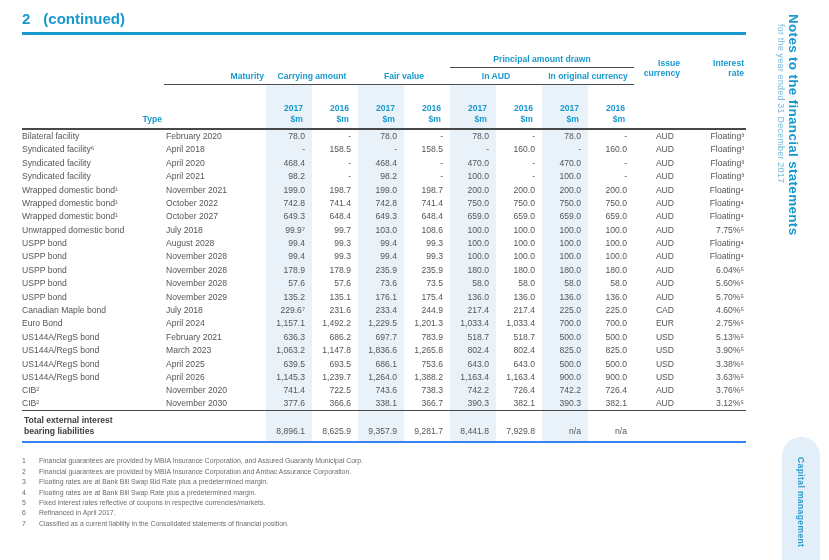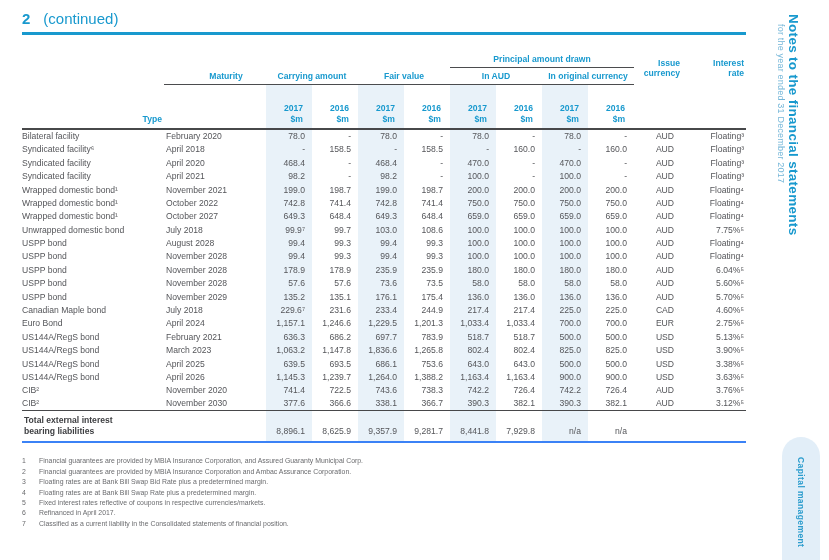--- a/index.html
+++ b/index.html
@@ -26,21 +26,21 @@
     display: flex;
     align-items: baseline;
     gap: 10px;
     padding-bottom: 5px;
     border-bottom: 3px solid #1899ce;
     color: #1899ce;
     font-size: 15px;
   }
   .title-row .num { font-weight: bold; }
   .title-row .title { font-weight: bold; letter-spacing: 0.2px; }
-  .title-row .suffix { font-weight: normal; margin-left: -4px; }
+  .title-row .suffix { font-weight: bold; margin-left: -4px; }
   
   table.liab {
     margin-top: 18px;
     width: 724px;
     border-collapse: collapse;
     table-layout: fixed;
     font-size: 8.6px;
   }
   table.liab col.c-type { width: 142px; }
   table.liab col.c-mat  { width: 102px; }
@@ -59,21 +59,21 @@
   .rate { text-align: right; padding-right: 2px; }
   td.shaded, th.shaded { background: #e9f2f9; }
   
   tr.row-a th { padding-bottom: 2px; }
   th.principal { text-align: center; border-bottom: 1px solid #4b4c4e; padding-bottom: 3px; }
   th.side-head { text-align: right; vertical-align: middle; padding-right: 2px; line-height: 1.2; }
   th.side-head.cur-head { padding-right: 8px; }
   tr.row-b th { border-bottom: 1px solid #4b4c4e; padding-bottom: 3px; padding-top: 3px; }
   tr.row-b th.no-line { border-bottom: none; }
   th.grp { text-align: center; }
-  th.mat-head { text-align: center; padding-left: 24px; }
+  th.mat-head { text-align: right; padding-left: 24px; }
   tr.row-b + tr th { padding-top: 18px; }
   tr.row-c th { border-bottom: 2px solid #47484a; padding-bottom: 3px; }
   th.type-head { text-align: right; }
   tr.row-c .yy div { text-align: right; padding-right: 7px; }
   
   tbody td { height: 13.4px; white-space: nowrap; overflow: hidden; }
   tbody td:first-child { padding-left: 0; }
   
   tr.total-row td {
     border-top: 1px solid #47484a;
@@ -416,21 +416,21 @@
             <td class="num">217.4</td>
             <td class="num shaded">225.0</td>
             <td class="num">225.0</td>
             <td class="cur">CAD</td>
             <td class="rate">4.60%⁵</td>
           </tr>
           <tr>
             <td>Euro Bond</td>
             <td>April 2024</td>
             <td class="num shaded">1,157.1</td>
-            <td class="num">1,246.6</td>
+            <td class="num">1,492.2</td>
             <td class="num shaded">1,229.5</td>
             <td class="num">1,201.3</td>
             <td class="num shaded">1,033.4</td>
             <td class="num">1,033.4</td>
             <td class="num shaded">700.0</td>
             <td class="num">700.0</td>
             <td class="cur">EUR</td>
             <td class="rate">2.75%⁵</td>
           </tr>
           <tr>

